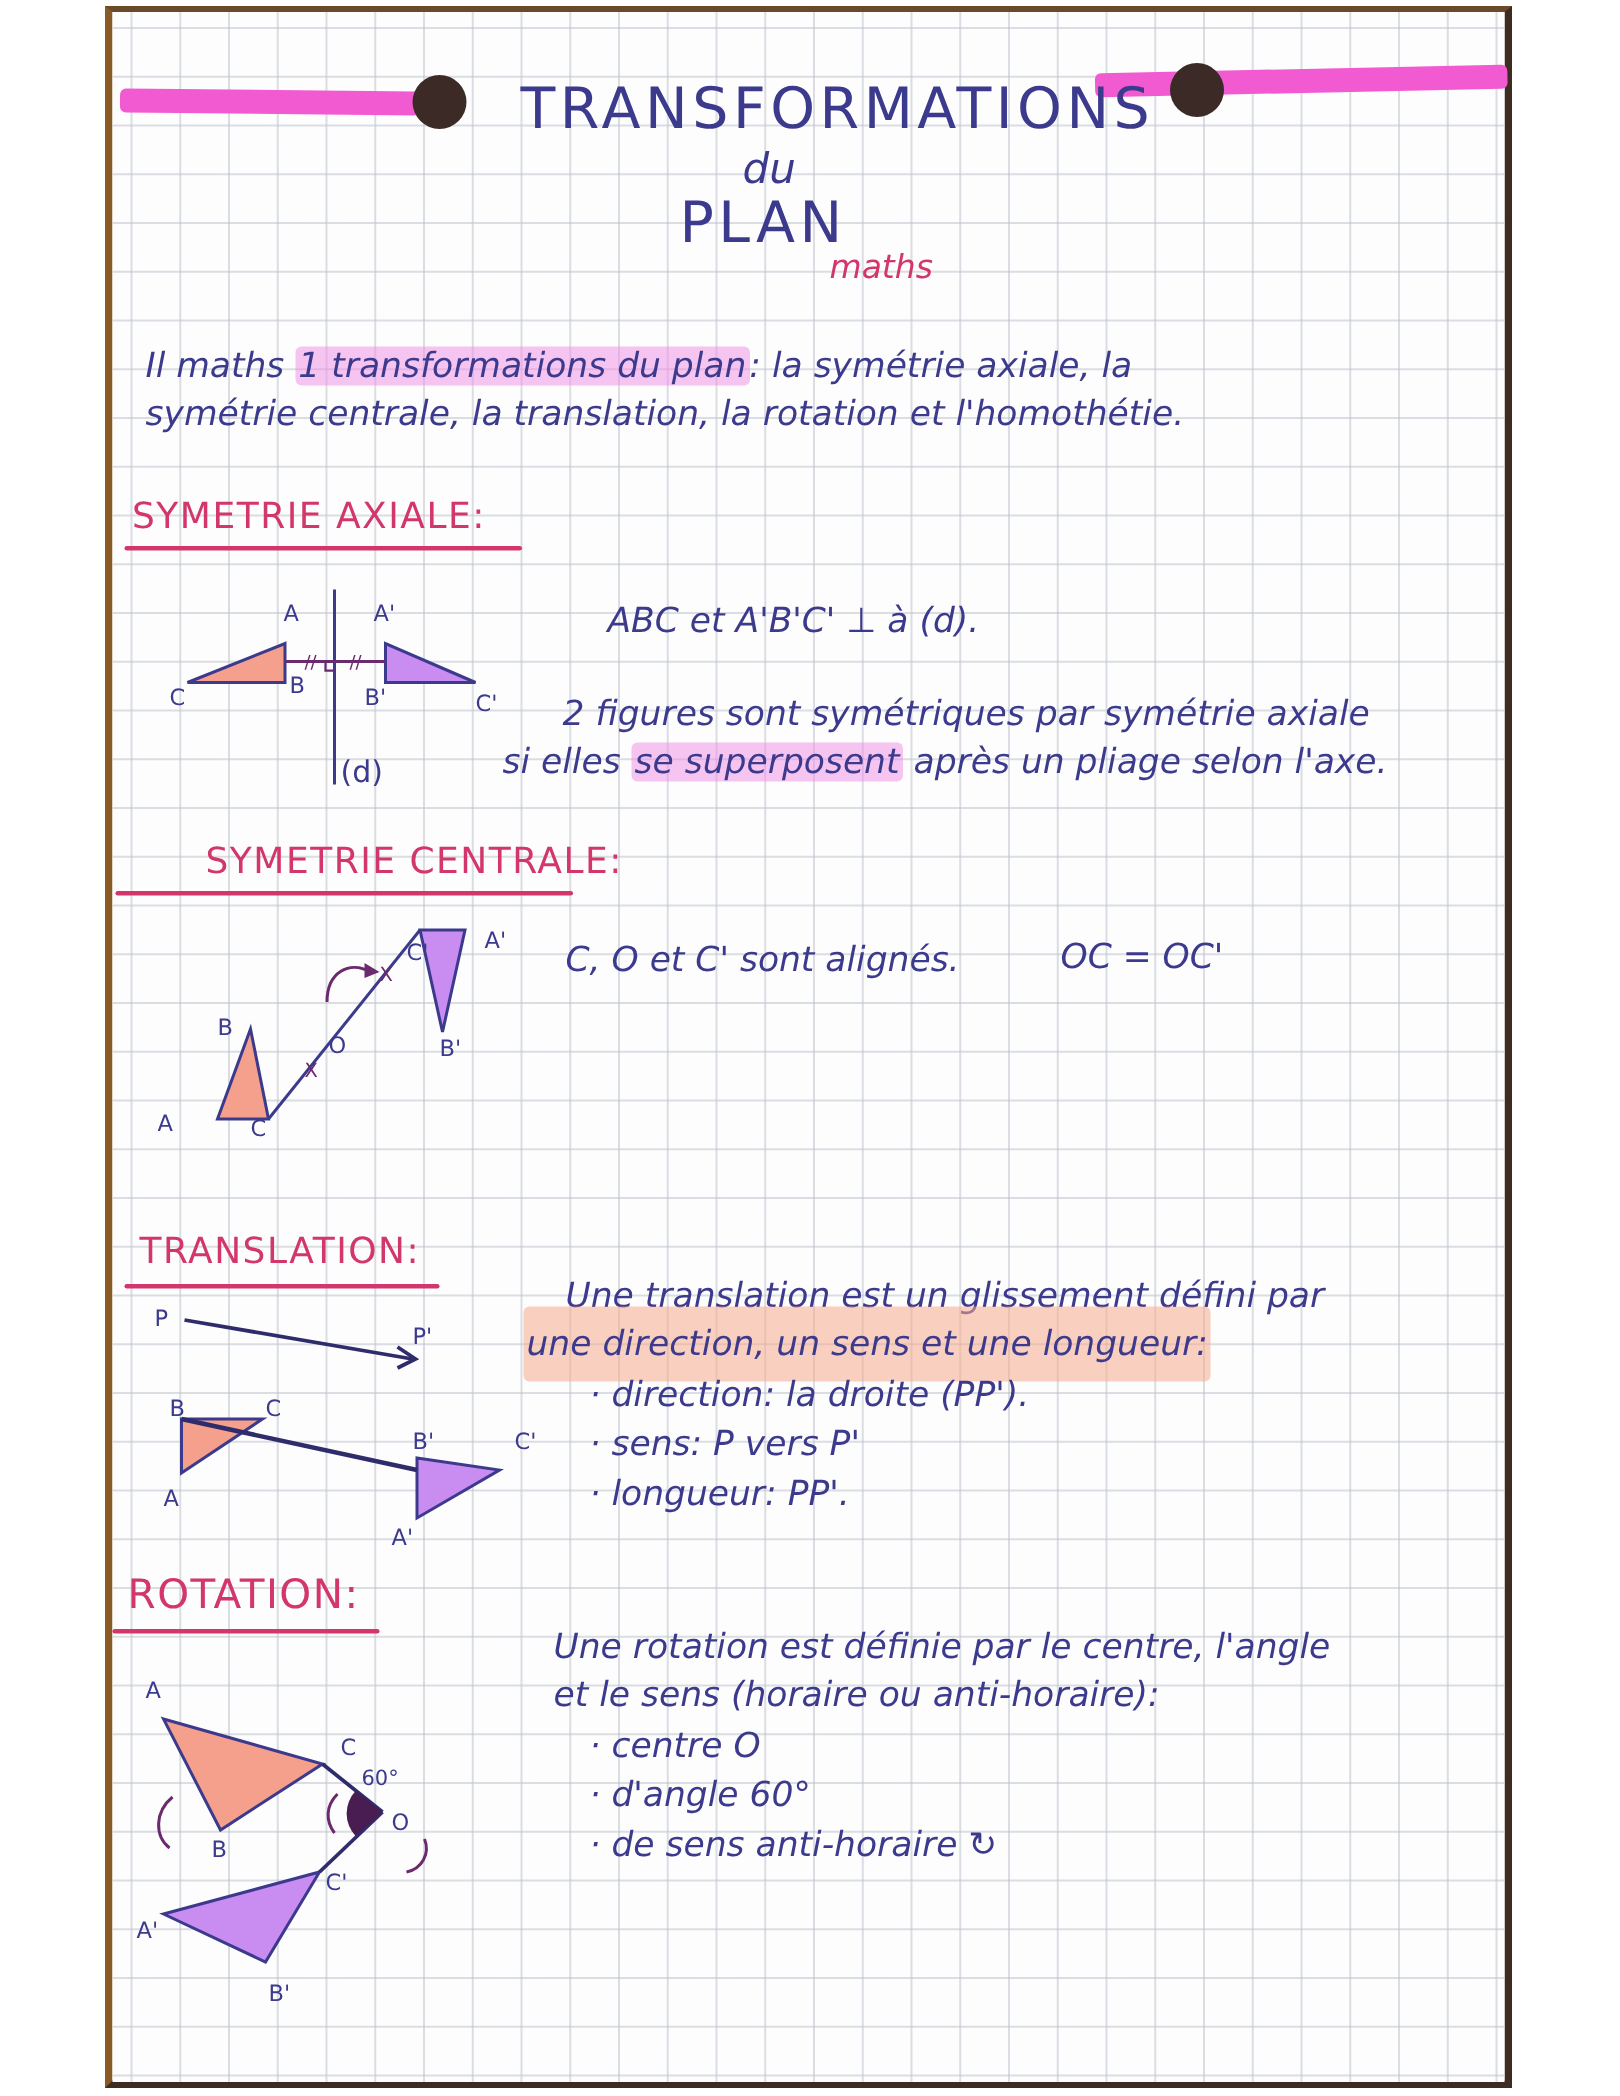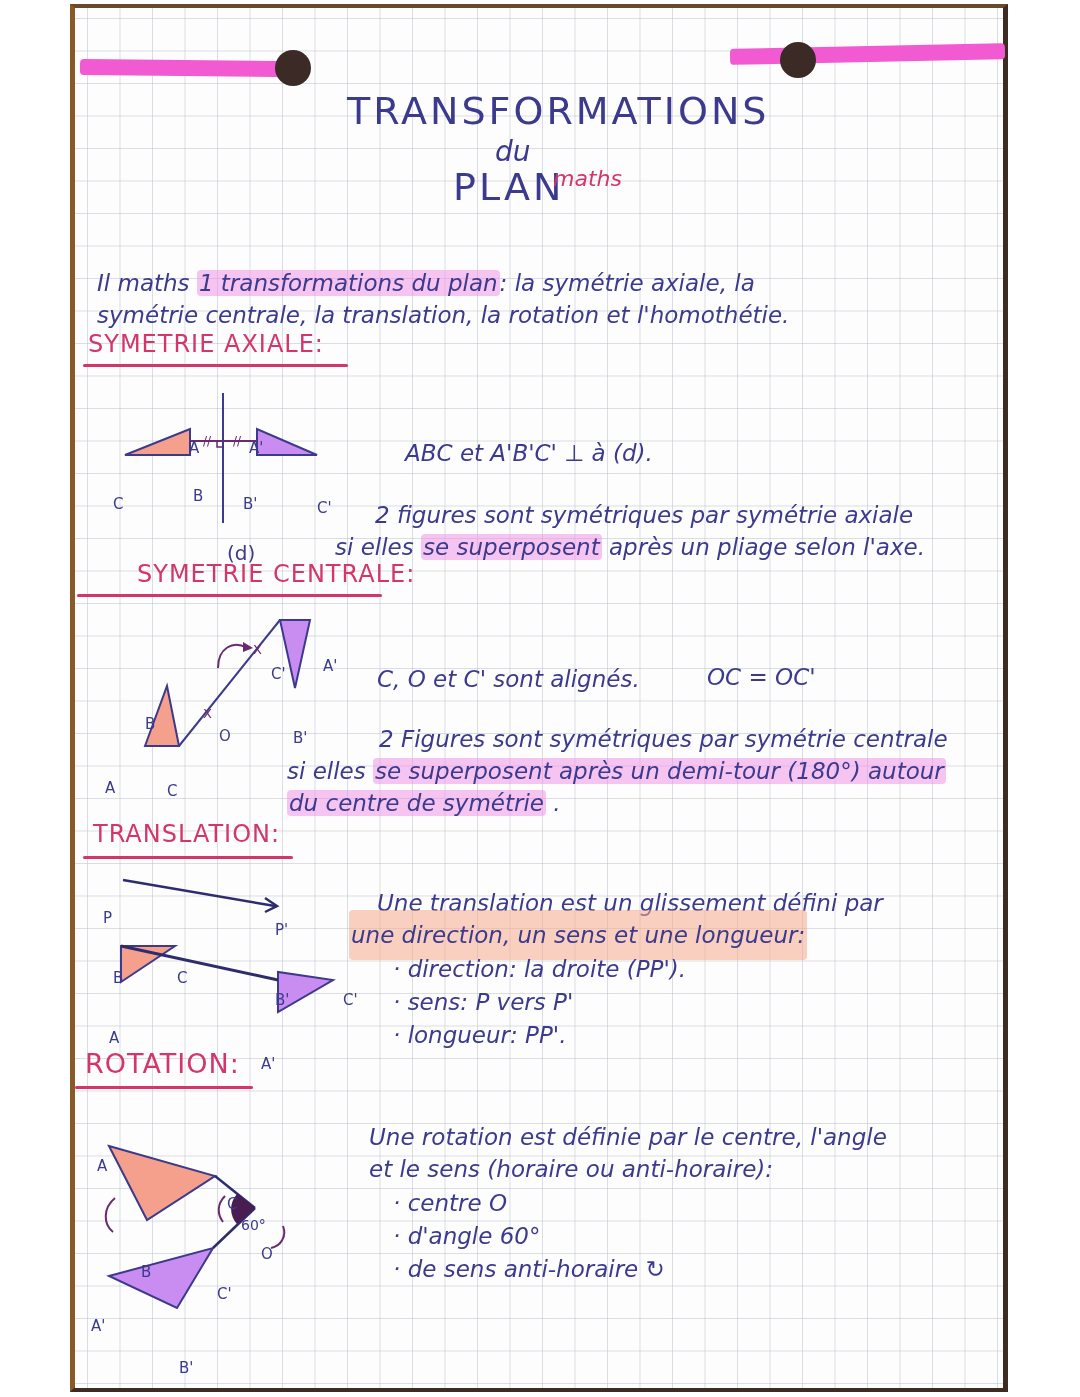--- a/index.html
+++ b/index.html
@@ -15,21 +15,21 @@
   }
   .sheet {
     position:absolute; left:75px; top:8px; width:928px; height:1380px;
     background-color:#fdfdfd;
     background-image:
       linear-gradient(to right, rgba(190,195,205,0.55) 1px, transparent 1px),
       linear-gradient(to bottom, rgba(190,195,205,0.55) 1px, transparent 1px);
     background-size:32.5px 32.5px;
     background-position:12px 10px;
   }
-  .ink { color:#3c3a8c; font-family:"DejaVu Sans", sans-serif;margin-top:39px; }
+  .ink { color:#3c3a8c; font-family:"DejaVu Sans", sans-serif; }
   .pinkink { color:#d2366a; font-family:"DejaVu Sans", sans-serif; }
   .abs { position:absolute; }
   .hl { background:rgba(240,140,230,0.5); border-radius:4px; padding:0 2px; }
   .hl-orange { background:rgba(245,170,140,0.55); border-radius:4px; padding:12px 2px; }
   .pinkbar { position:absolute; height:16px; background:#f25ad2; border-radius:4px; }
   .hole { position:absolute; width:36px; height:36px; border-radius:50%; background:#3b2a26; }
   .title { font-size:38px; letter-spacing:3px; font-weight:400; }
   .heading { font-size:24px; letter-spacing:1px; }
   .underline { position:absolute; height:3px; background:#d2366a; border-radius:2px; }
   .body { font-size:23px; line-height:32px; font-style:italic; }
@@ -98,25 +98,20 @@
   <div class="abs ink label" style="left:70px; top:668px;">B</div>
   <div class="abs ink label" style="left:30px; top:732px;">A</div>
   <div class="abs ink label" style="left:92px; top:735px;">C</div>
   <div class="abs ink label" style="left:144px; top:680px;">O</div>
   <div class="abs ink label" style="left:196px; top:618px;">C'</div>
   <div class="abs ink label" style="left:248px; top:610px;">A'</div>
   <div class="abs ink label" style="left:218px; top:682px;">B'</div>
 
   <div class="abs ink body" style="left:302px; top:616px;">C, O et C' sont alignés.</div>
   <div class="abs ink body" style="left:632px; top:614px;">OC = OC'</div>
-  <div class="abs ink body" style="left:212px; top:676px; white-space:nowrap;">
-    <span style="margin-left:92px;">2 Figures sont symétriques par symétrie centrale</span><br>
-    <span>si elles </span><span class="hl">se superposent après un demi-tour (180°) autour</span><br>
-    <span class="hl">du centre de symétrie</span><span> .</span>
-  </div>
 
   <div class="abs pinkink heading" style="left:18px; top:812px;">TRANSLATION:</div>
   <div class="underline" style="left:8px; top:848px; width:210px;"></div>
 
   <svg style="left:40px; top:860px;" width="260" height="160">
     <line x1="8" y1="12" x2="160" y2="38" stroke="#2e2c6a" stroke-width="2.5"></line>
     <polyline points="150,30 162,38 150,44" fill="none" stroke="#2e2c6a" stroke-width="2.5"></polyline>
     <polygon points="6,78 6,114 60,78" fill="#f4a08c" stroke="#3c3a8c" stroke-width="2"></polygon>
     <polygon points="163,104 163,144 218,112" fill="#c98cf0" stroke="#3c3a8c" stroke-width="2"></polygon>
     <line x1="6" y1="78" x2="163" y2="112" stroke="#2e2c6a" stroke-width="3"></line>

